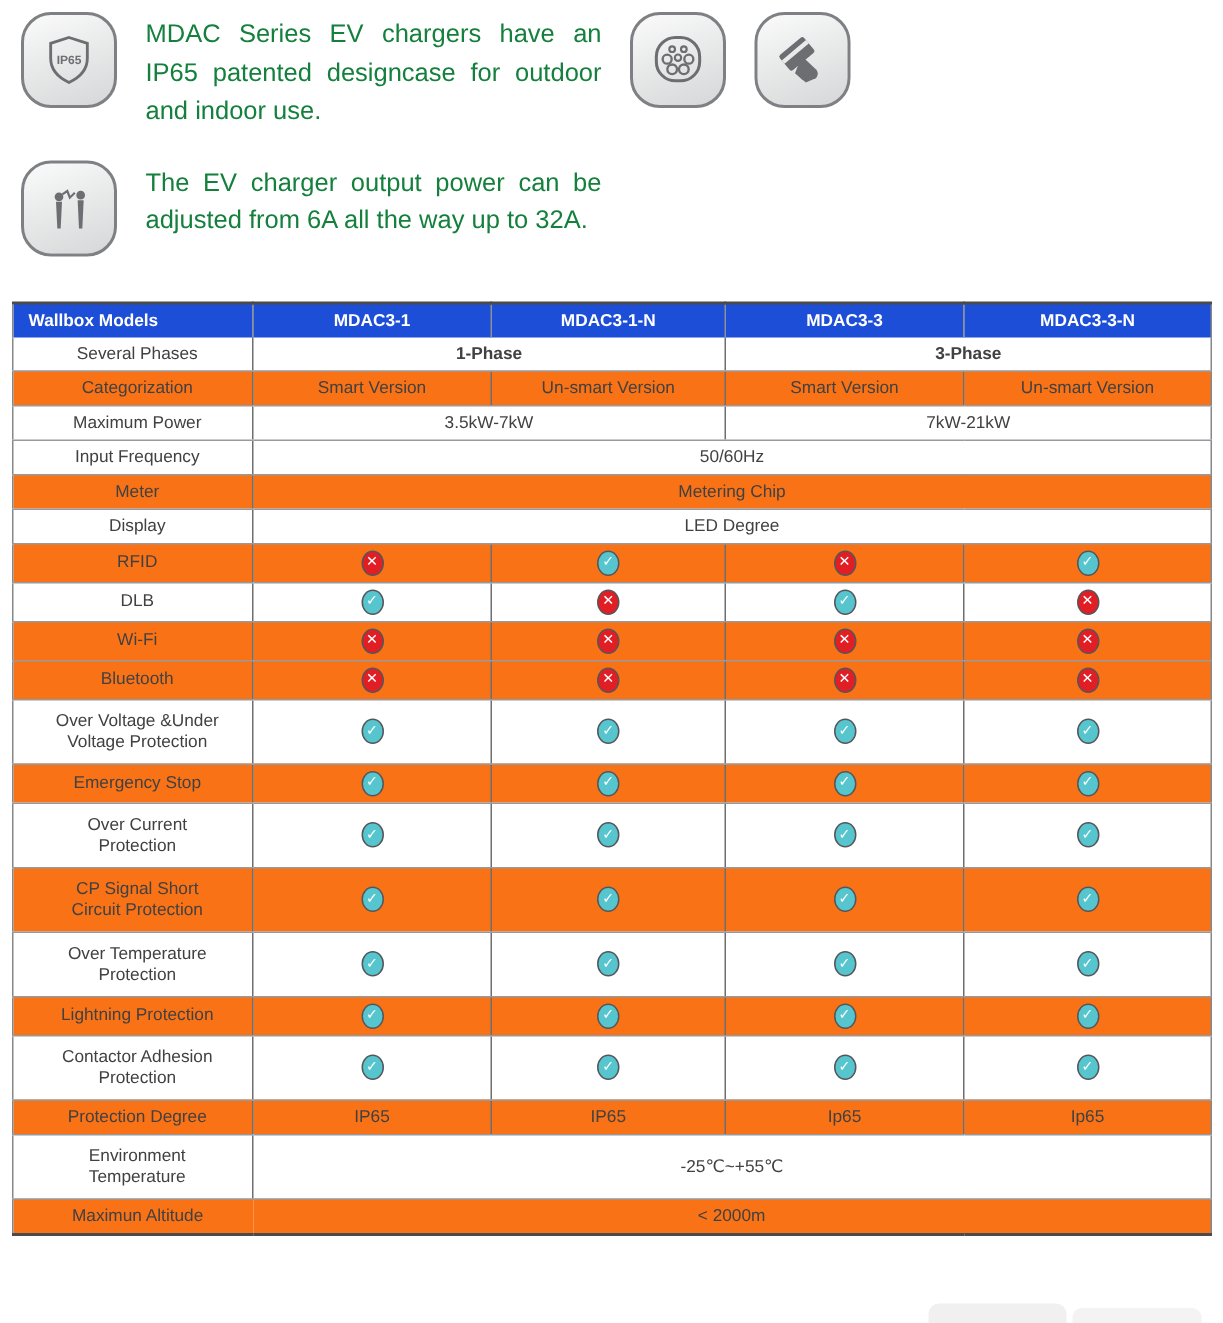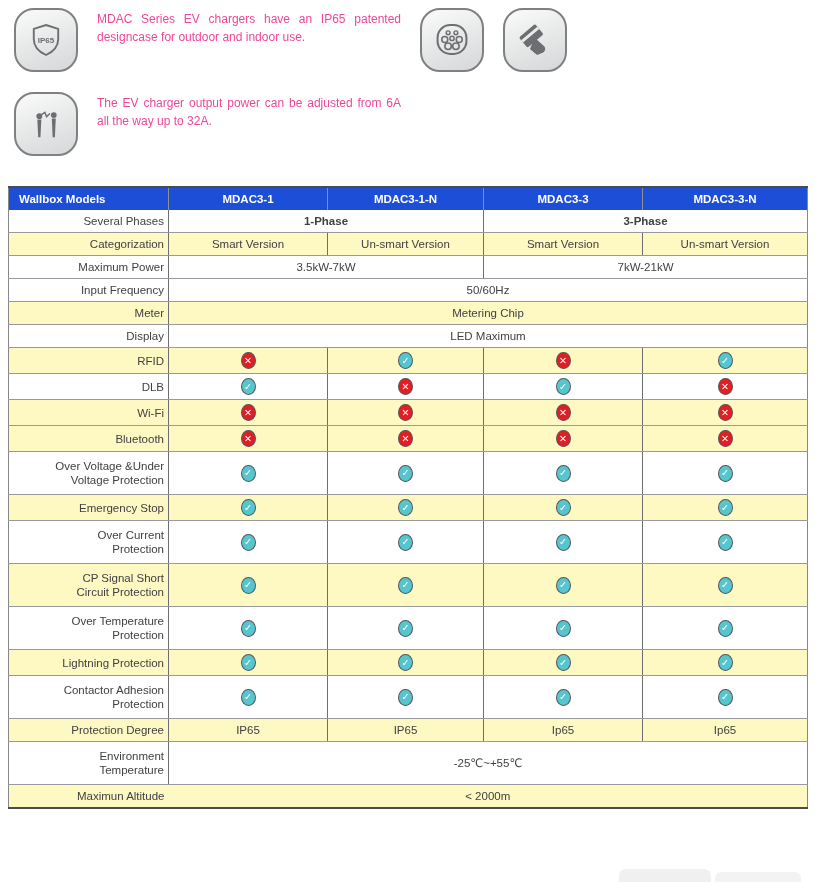--- a/index.html
+++ b/index.html
@@ -16,42 +16,42 @@
     column-gap:19px;row-gap:20px;
     padding:8px 0 0 14px;
   }
   .feature-icon{
     width:64px;height:64px;box-sizing:border-box;
     border:2px solid #7e8083;border-radius:20px;
     background:linear-gradient(160deg,#fbfbfb 0%,#e9eaea 45%,#d6d7d8 100%);
     display:flex;align-items:center;justify-content:center;
   }
   .feature-text{
-    margin:2px 0 0 0;font-size:12px;line-height:1.5;
-    color:#ec4899;text-align:justify;white-space:pre-line;
+    margin:2px 0 0 0;font-size:17px;line-height:1.5;
+    color:#15803d;text-align:justify;white-space:pre-line;
   }
   
   table.spec{
     border-collapse:collapse;table-layout:fixed;
     width:799px;margin:30px 0 0 8px;
     border-left:1px solid #85878a;border-right:1px solid #85878a;
     border-top:2px solid #4a4b4d;border-bottom:2px solid #4a4b4d;
   }
   table.spec thead td{
     background:#1d4ed8;color:#ffffff;font-weight:bold;font-size:11.5px;
     text-align:center;padding:5px 4px;border-left:1px solid #8e9092;
   }
   table.spec thead td:first-child{border-left:none;text-align:left;padding-left:10px;}
   table.spec tbody td{
     font-size:11.5px;color:#414042;padding:4px 4px;
     border-bottom:1px solid #98999c;line-height:14px;vertical-align:middle;
   }
-  table.spec tbody tr.grey td{background:#fef9c3;}
+  table.spec tbody tr.grey td{background:#f97316;}
   table.spec tbody tr.tall td{padding-top:7px;padding-bottom:7px;}
-  td.label-cell{text-align:right;padding-left:10px !important;white-space:pre-line;}
+  td.label-cell{text-align:center;padding-left:10px !important;white-space:pre-line;}
   td.value-cell{text-align:center;border-left:1px solid #6d6e71;}
   td.value-cell.no-divider{border-left:none;}
   td.value-cell.bold{font-weight:bold;}
   
   .mark{
     display:inline-flex;align-items:center;justify-content:center;
     width:13px;height:15px;border-radius:50%;
     border:1.5px solid #55565a;color:#fff;
     font-size:9.5px;font-weight:bold;line-height:1;vertical-align:middle;
   }
@@ -152,21 +152,21 @@
       <tr class="white">
         <td class="label-cell">Input Frequency</td>
         <td colspan="4" class="value-cell">50/60Hz</td>
       </tr>
       <tr class="grey">
         <td class="label-cell">Meter</td>
         <td colspan="4" class="value-cell">Metering Chip</td>
       </tr>
       <tr class="white">
         <td class="label-cell">Display</td>
-        <td colspan="4" class="value-cell">LED Maximum</td>
+        <td colspan="4" class="value-cell">LED Degree</td>
       </tr>
       <tr class="grey">
         <td class="label-cell">RFID</td>
         <td colspan="1" class="value-cell"><span class="mark cross">✕</span></td>
         <td colspan="1" class="value-cell"><span class="mark check">✓</span></td>
         <td colspan="1" class="value-cell"><span class="mark cross">✕</span></td>
         <td colspan="1" class="value-cell"><span class="mark check">✓</span></td>
       </tr>
       <tr class="white">
         <td class="label-cell">DLB</td>

